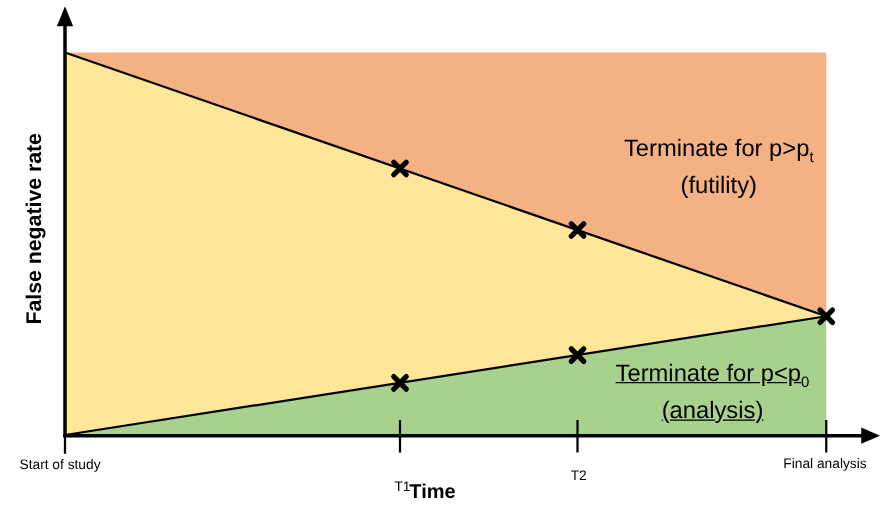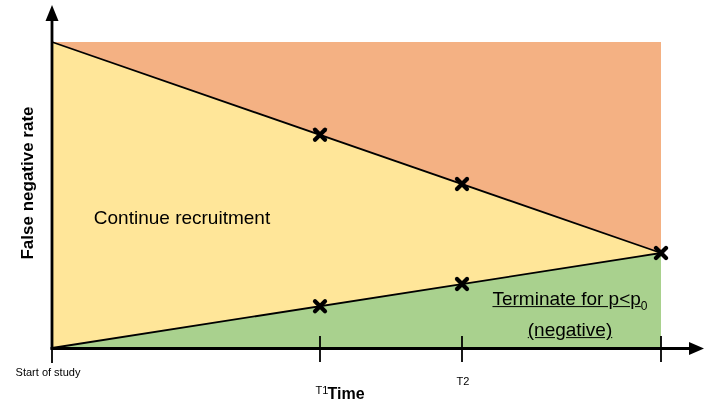--- a/index.html
+++ b/index.html
@@ -72,28 +72,32 @@
         <line x1="457" y1="279.1" x2="467" y2="289.1"></line>
         <line x1="457" y1="289.1" x2="467" y2="279.1"></line>
       </g>
       <g>
         <line x1="656" y1="248" x2="666" y2="258"></line>
         <line x1="656" y1="258" x2="666" y2="248"></line>
       </g>
     </g>
   </svg>
 
-  <div class="lbl region-lbl" style="left:182px; top:217px;">Continue recruitment</div>
 
+  <div class="lbl region-lbl" style="left:575px; top:134px;">
+    <div><span>Terminate for p&gt;p</span><sub>t</sub></div>
+    <div>(futility)</div>
+  </div>
 
   <div class="lbl region-lbl" style="left:570px; top:314px;text-decoration:underline;">
     <div><span>Terminate for p&lt;p</span><sub>0</sub></div>
-    <div>(negative)</div>
+    <div>(analysis)</div>
   </div>
 
   <div class="lbl tick-lbl" style="left:48px; top:372px;">Start of study</div>
   <div class="lbl tick-lbl" style="left:322px; top:390px;">T1</div>
   <div class="lbl tick-lbl" style="left:463px; top:381px;">T2</div>
+  <div class="lbl tick-lbl" style="left:660px; top:371px;">Final analysis</div>
 
   <div class="lbl axis-title x-axis-title" style="left:322px; top:394px;">Time</div>
   <div class="lbl axis-title y-axis-title" style="left:28px; top:183px;">False negative rate</div>
 
 </div>
 
 </body></html>

